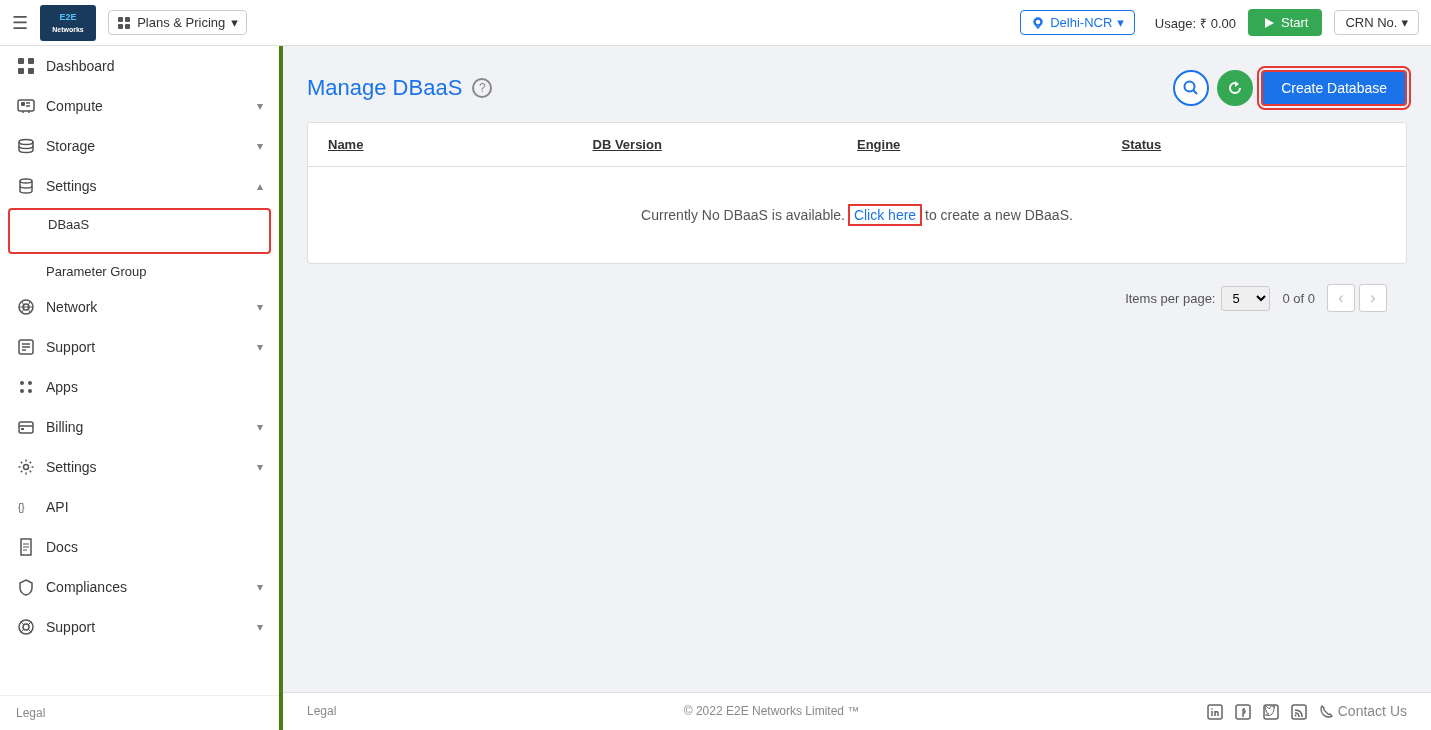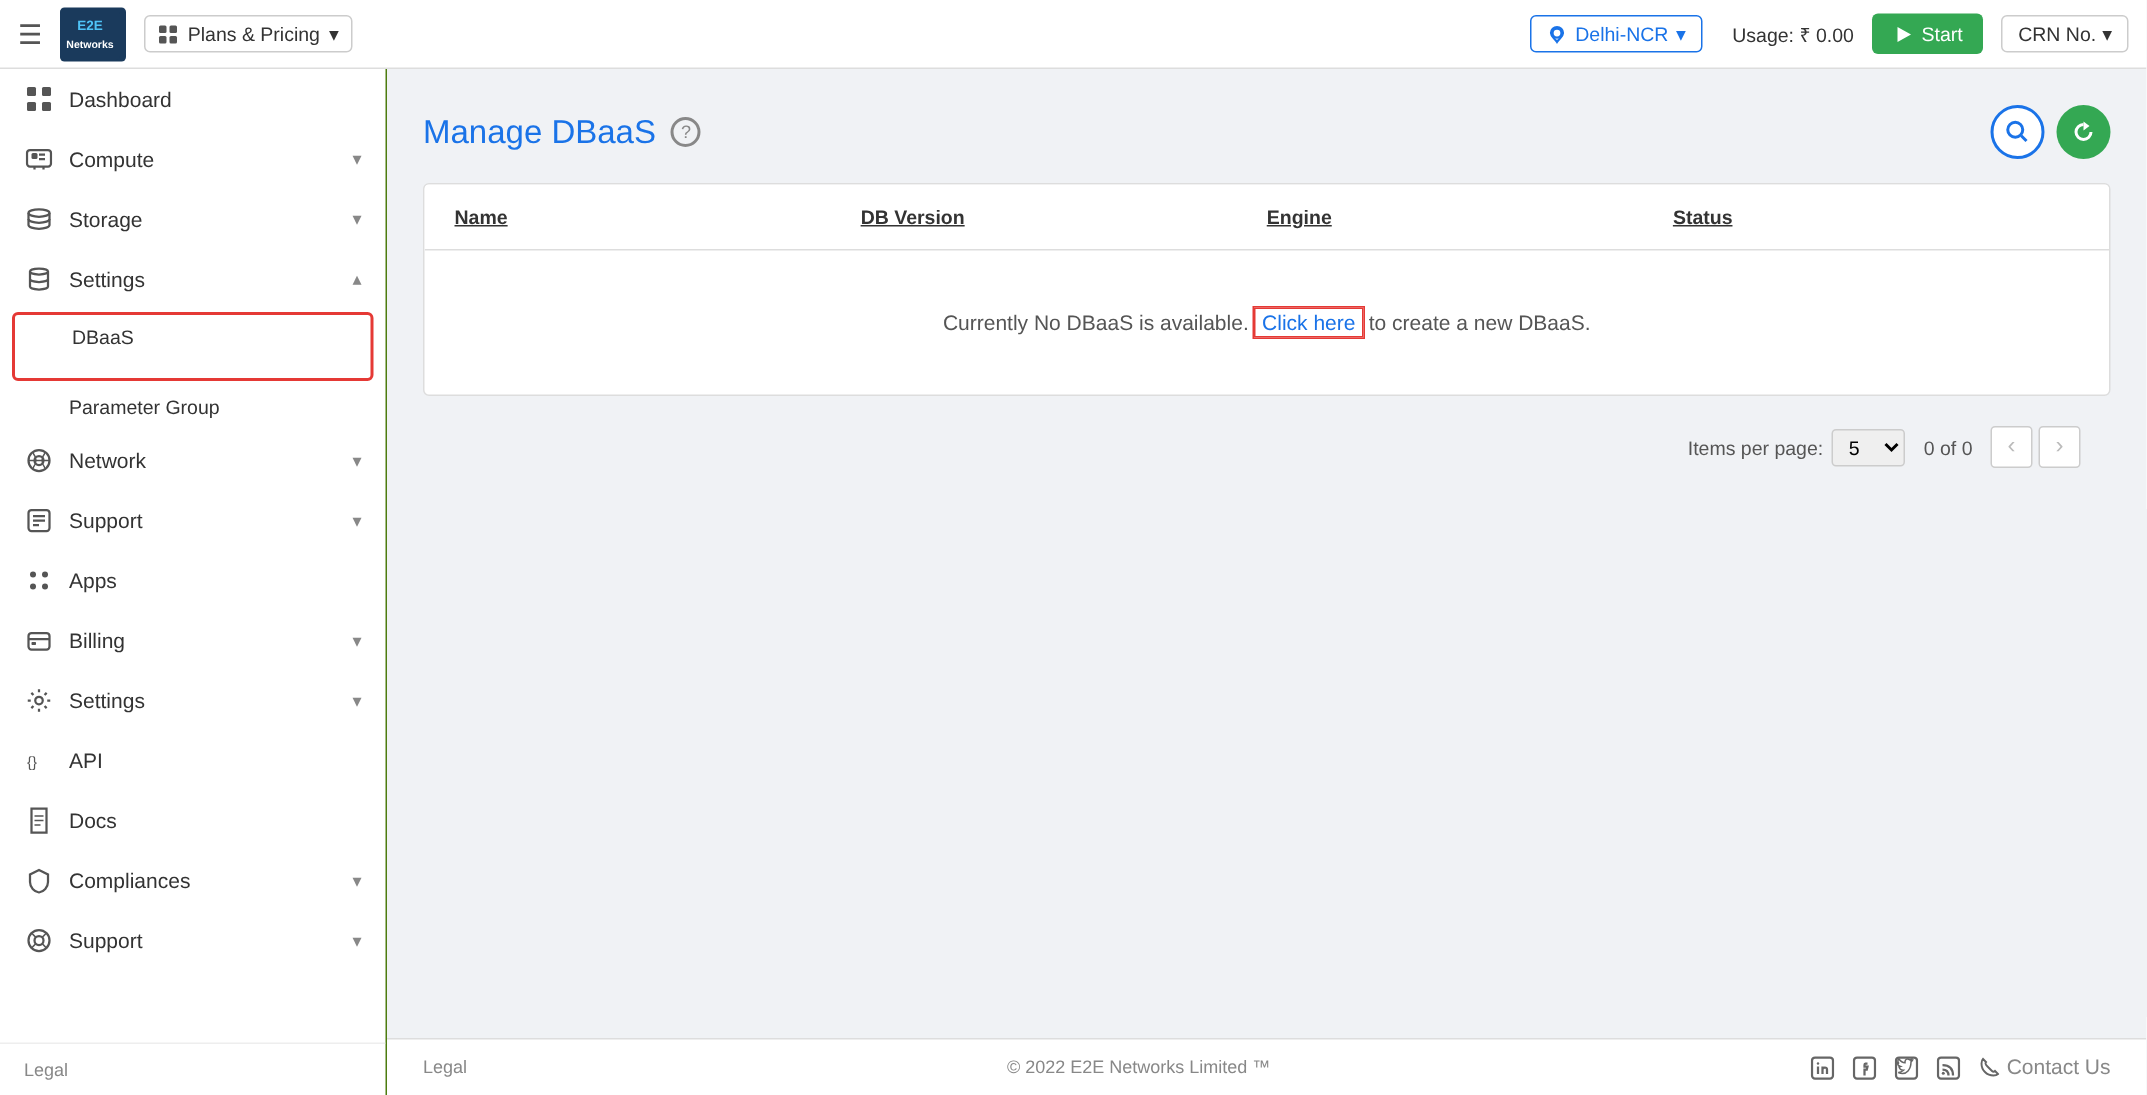--- a/index.html
+++ b/index.html
@@ -5,22 +5,22 @@
     * { box-sizing: border-box; margin: 0; padding: 0; }
     body { font-family: Arial, sans-serif; font-size: 14px; color: #333; display: flex; flex-direction: column; height: 730px; overflow: hidden; }
 
     
     .topbar {
       display: flex; align-items: center; height: 46px; background: #fff;
       border-bottom: 1px solid #ddd; padding: 0 12px; gap: 12px; flex-shrink: 0;
     }
     .topbar-menu-icon { cursor: pointer; font-size: 18px; color: #555; }
     .topbar-logo {
-      width: 44px; height: 36px; background: #1a3a5c;
-      display: flex; align-items: center; justify-content: flex-start;
+      width: 56px; height: 36px; background: #1a3a5c;
+      display: flex; align-items: center; justify-content: center;
       border-radius: 3px; color: #fff; font-size: 9px; font-weight: bold; text-align: center; line-height: 1.2;
     }
     .topbar-project {
       display: flex; align-items: center; gap: 6px; cursor: pointer;
       font-size: 13px; color: #333; border: 1px solid #ccc; border-radius: 4px;
       padding: 4px 8px;
     }
     .topbar-project svg { width: 14px; height: 14px; }
     .topbar-spacer { flex: 1; }
     .topbar-region {
@@ -35,21 +35,21 @@
     .topbar-crn {
       display: flex; align-items: center; gap: 4px; border: 1px solid #ccc;
       border-radius: 4px; padding: 4px 10px; cursor: pointer; font-size: 13px; color: #333;
     }
 
     
     .layout { display: flex; flex: 1; overflow: hidden; }
 
     
     .sidebar {
-      width: 258px; background: #fff; border-right: 1px solid #4d7c0f;
+      width: 283px; background: #fff; border-right: 4px solid #4d7c0f;
       overflow-y: auto; flex-shrink: 0; display: flex; flex-direction: column;
     }
     .sidebar-item {
       display: flex; align-items: center; gap: 10px; padding: 10px 16px;
       cursor: pointer; font-size: 14px; color: #333; user-select: none;
     }
     .sidebar-item .icon { width: 20px; height: 20px; display: flex; align-items: center; justify-content: center; flex-shrink: 0; }
     .sidebar-item .label { flex: 1; }
     .sidebar-item .chevron { font-size: 12px; color: #888; }
     .sidebar-sub-item {
@@ -379,20 +379,21 @@
               <circle cx="6.5" cy="6.5" r="5" stroke="#1a73e8" stroke-width="2" fill="none"></circle>
               <line x1="10.5" y1="10.5" x2="14" y2="14" stroke="#1a73e8" stroke-width="2"></line>
             </svg>
           </div>
           <div class="refresh-btn">
             <svg width="16" height="16" viewBox="0 0 16 16">
               <path d="M13 8 A5 5 0 1 1 8 3" stroke="#fff" stroke-width="2" fill="none"></path>
               <polygon points="8,1 12,4 8,7" fill="#fff"></polygon>
             </svg>
           </div>
+          <button class="create-db-btn">Create Database</button>
         </div>
       </div>
 
       <div class="table-container">
         <div class="table-header">
           <span class="table-header-cell">Name</span>
           <span class="table-header-cell">DB Version</span>
           <span class="table-header-cell">Engine</span>
           <span class="table-header-cell">Status</span>
         </div>

